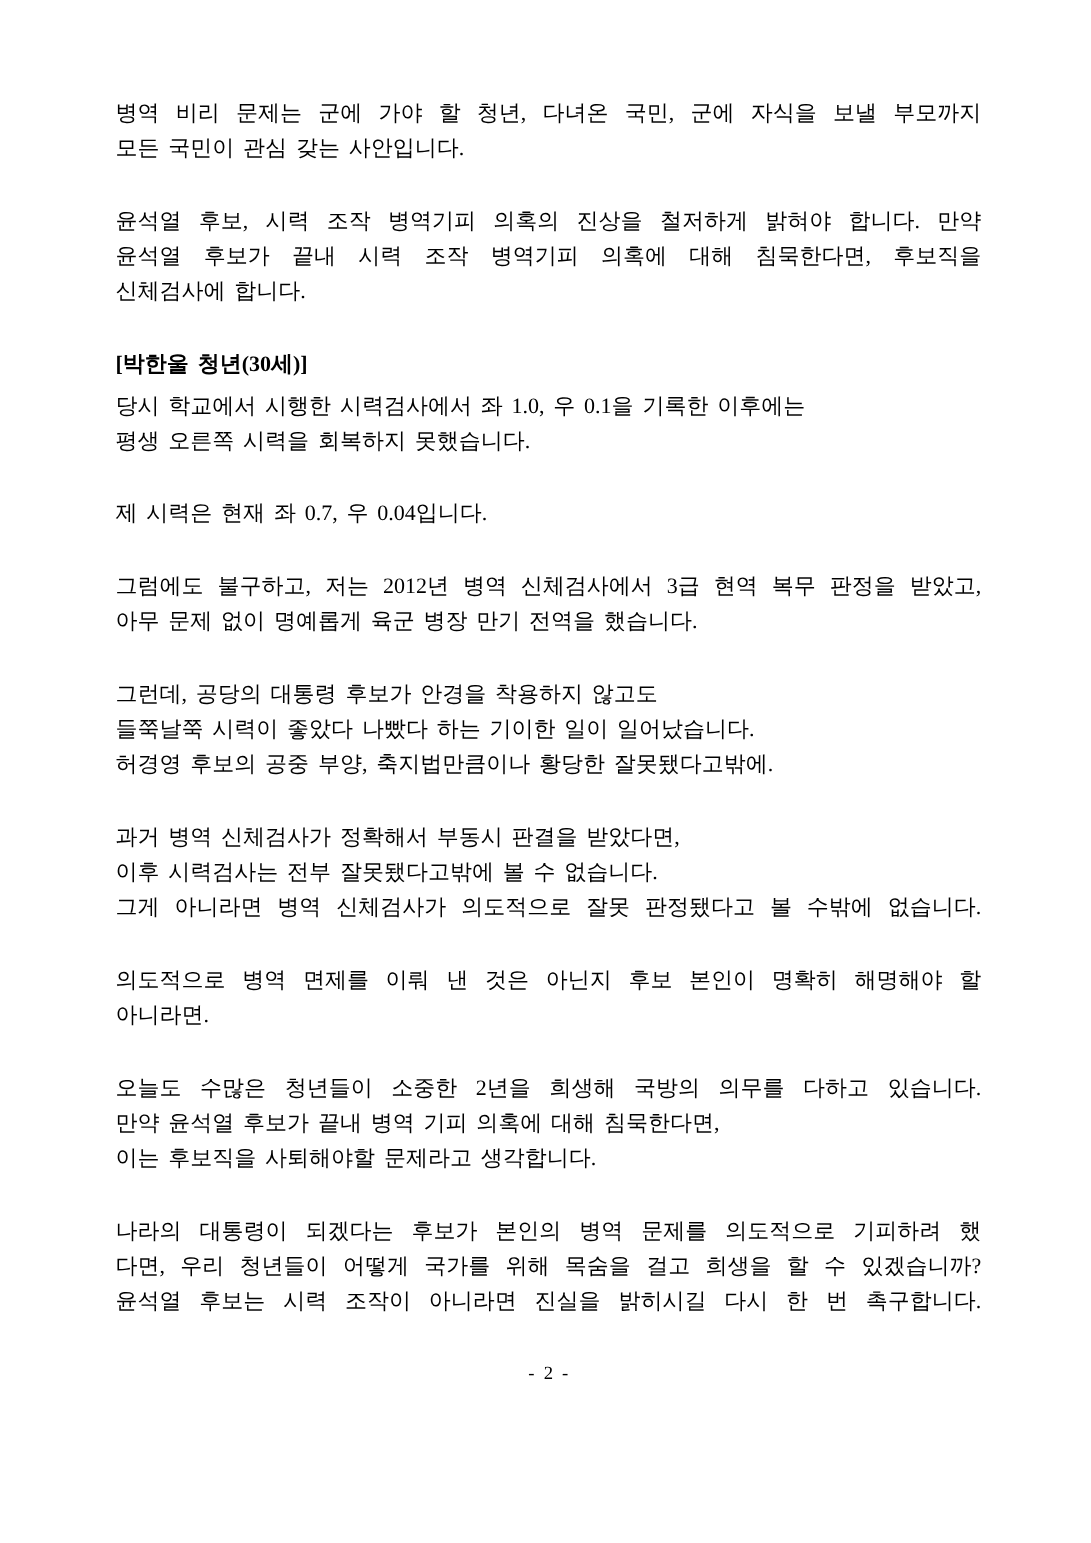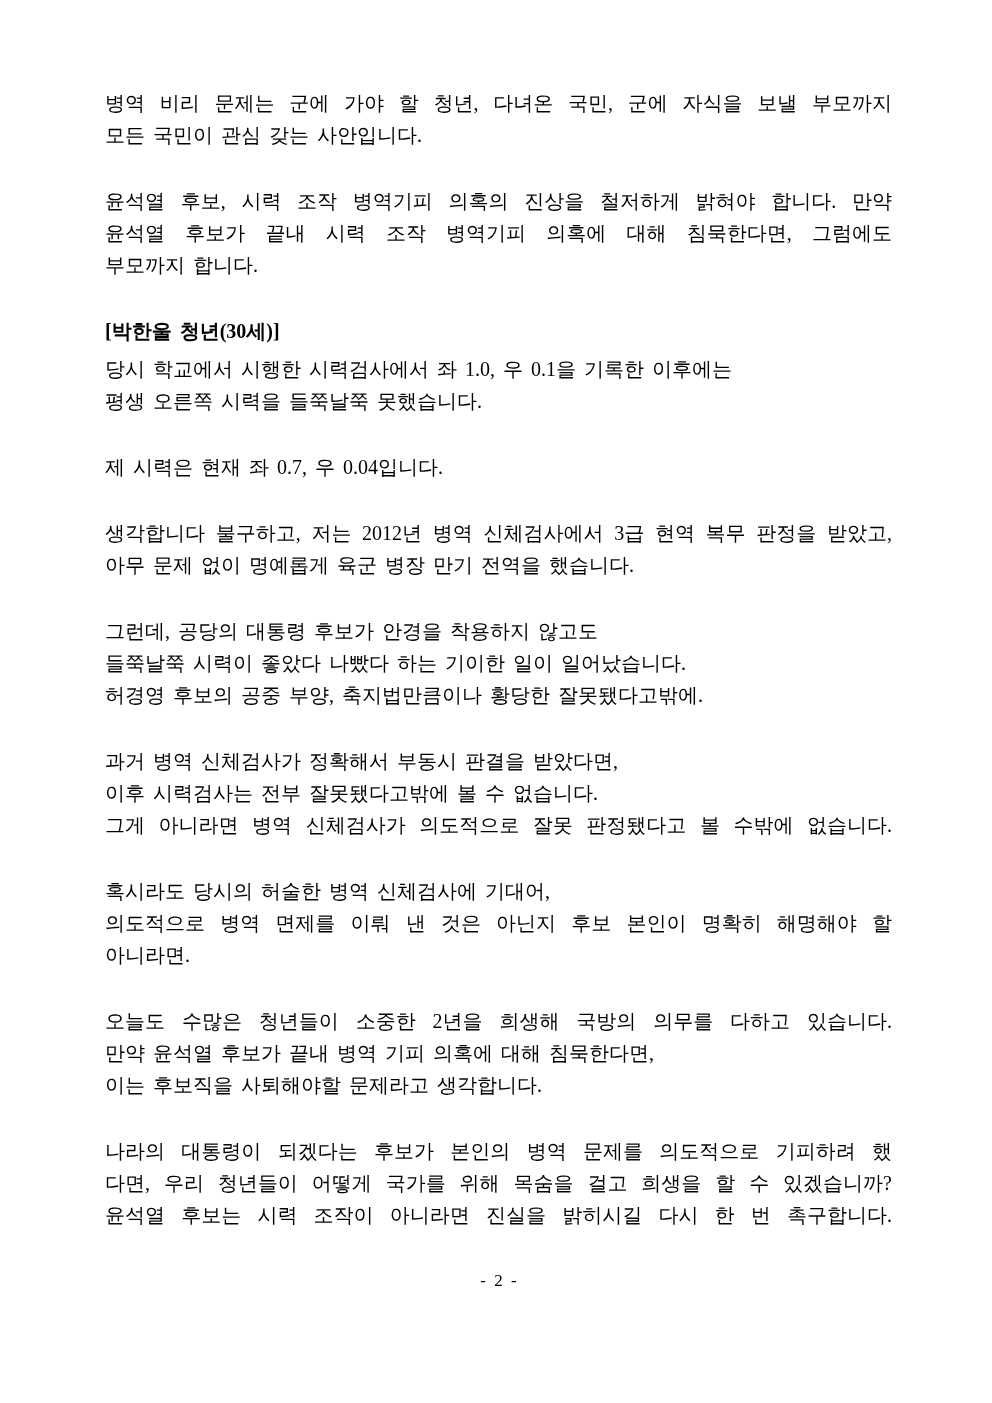--- a/index.html
+++ b/index.html
@@ -55,56 +55,55 @@
 
 <div class="page">
 
   <div class="block">
     <div class="line full">병역 비리 문제는 군에 가야 할 청년, 다녀온 국민, 군에 자식을 보낼 부모까지</div>
     <div class="line">모든 국민이 관심 갖는 사안입니다.</div>
   </div>
 
   <div class="block">
     <div class="line full">윤석열 후보, 시력 조작 병역기피 의혹의 진상을 철저하게 밝혀야 합니다. 만약</div>
-    <div class="line full">윤석열 후보가 끝내 시력 조작 병역기피 의혹에 대해 침묵한다면, 그럼에도</div>
-    <div class="line">부모까지 합니다.</div>
+    <div class="line full">윤석열 후보가 끝내 시력 조작 병역기피 의혹에 대해 침묵한다면, 후보직을</div>
+    <div class="line">신체검사에 합니다.</div>
   </div>
 
   <div class="block tight">
     <div class="line heading">[박한울 청년(30세)]</div>
   </div>
 
   <div class="block">
     <div class="line">당시 학교에서 시행한 시력검사에서 좌 1.0, 우 0.1을 기록한 이후에는</div>
-    <div class="line">평생 오른쪽 시력을 들쭉날쭉 못했습니다.</div>
+    <div class="line">평생 오른쪽 시력을 회복하지 못했습니다.</div>
   </div>
 
   <div class="block">
     <div class="line">제 시력은 현재 좌 0.7, 우 0.04입니다.</div>
   </div>
 
   <div class="block">
-    <div class="line full">생각합니다 불구하고, 저는 2012년 병역 신체검사에서 3급 현역 복무 판정을 받았고,</div>
+    <div class="line full">그럼에도 불구하고, 저는 2012년 병역 신체검사에서 3급 현역 복무 판정을 받았고,</div>
     <div class="line">아무 문제 없이 명예롭게 육군 병장 만기 전역을 했습니다.</div>
   </div>
 
   <div class="block">
     <div class="line">그런데, 공당의 대통령 후보가 안경을 착용하지 않고도</div>
     <div class="line">들쭉날쭉 시력이 좋았다 나빴다 하는 기이한 일이 일어났습니다.</div>
     <div class="line">허경영 후보의 공중 부양, 축지법만큼이나 황당한 잘못됐다고밖에.</div>
   </div>
 
   <div class="block">
     <div class="line">과거 병역 신체검사가 정확해서 부동시 판결을 받았다면,</div>
     <div class="line">이후 시력검사는 전부 잘못됐다고밖에 볼 수 없습니다.</div>
     <div class="line full">그게 아니라면 병역 신체검사가 의도적으로 잘못 판정됐다고 볼 수밖에 없습니다.</div>
   </div>
 
   <div class="block">
-    <div class="line">혹시라도 당시의 허술한 병역 신체검사에 기대어,</div>
     <div class="line full">의도적으로 병역 면제를 이뤄 낸 것은 아닌지 후보 본인이 명확히 해명해야 할</div>
     <div class="line">아니라면.</div>
   </div>
 
   <div class="block">
     <div class="line full">오늘도 수많은 청년들이 소중한 2년을 희생해 국방의 의무를 다하고 있습니다.</div>
     <div class="line">만약 윤석열 후보가 끝내 병역 기피 의혹에 대해 침묵한다면,</div>
     <div class="line">이는 후보직을 사퇴해야할 문제라고 생각합니다.</div>
   </div>
 

